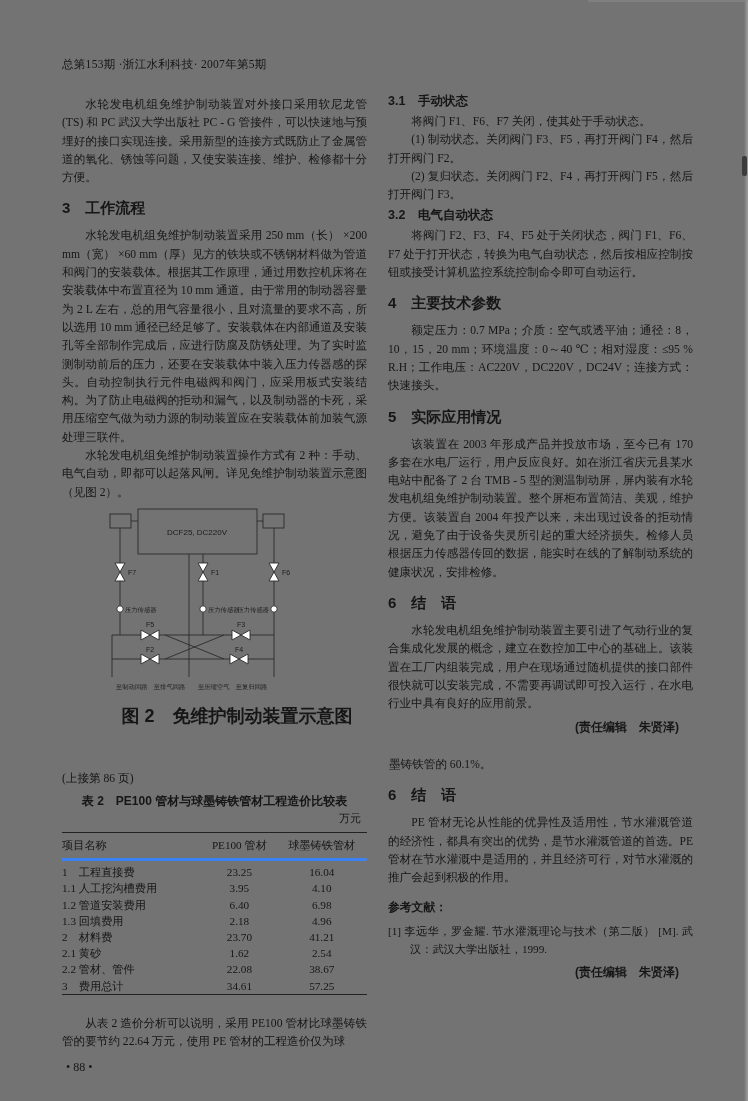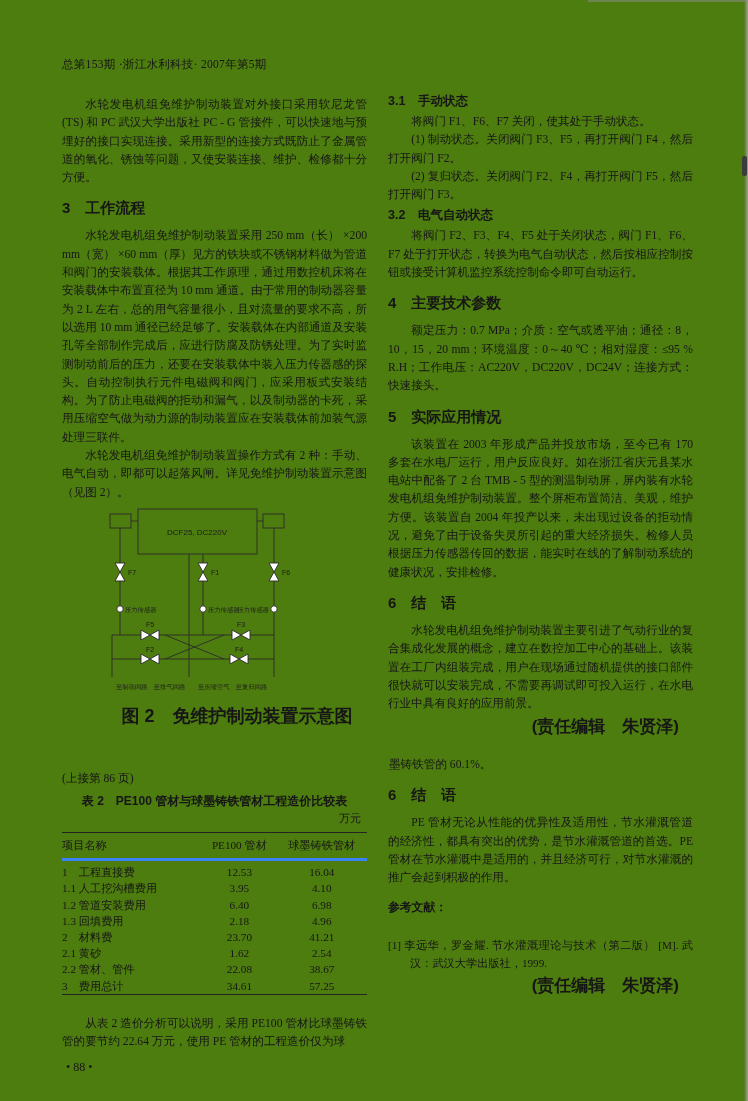--- a/index.html
+++ b/index.html
@@ -1,16 +1,16 @@
 <!DOCTYPE html>
 <html><head>
 <meta charset="utf-8">
 <style>
   html,body{margin:0;padding:0;background:#d9d9d9;}
-  .page{position:relative;width:748px;height:1101px;margin:0 auto;background:#4d7c0f;
+  .page{position:relative;width:748px;height:1101px;margin:0 auto;background:#737373;
         font-family:"Liberation Serif","DejaVu Serif",serif;color:#161616;overflow:hidden;}
   .scan-edge-right{position:absolute;right:0;top:0;width:4px;height:100%;
         background:linear-gradient(to right,rgba(255,255,255,0),#9f9f9f);}
   .scan-edge-top{position:absolute;right:0;top:0;width:160px;height:2px;background:#8a8a8a;opacity:.55;}
   .scan-speck{position:absolute;right:1px;top:156px;width:5px;height:20px;background:#3c3c3c;border-radius:2px;}
   .header-line{position:absolute;left:62px;top:57px;font-size:11.5px;letter-spacing:.3px;}
   .col{position:absolute;width:305px;}
   .col-left{left:62px;top:96px;}
   .col-right{left:388px;top:90px;}
   .p{font-size:11.6px;line-height:18.3px;text-align:justify;text-indent:2em;margin:0;}
@@ -29,24 +29,24 @@
   .tbl-unit{font-size:11px;text-align:right;padding-right:6px;line-height:16px;}
   table.cmp{width:100%;border-collapse:collapse;font-size:11.2px;margin-top:6px;
             border-top:1.3px solid #222;border-bottom:1.3px solid #222;}
   table.cmp thead th{font-weight:normal;border-bottom:3px solid #3b82f6;padding:4px 0 5px;}
   table.cmp th:first-child, table.cmp td:first-child{text-align:left;width:46%;}
   table.cmp th,table.cmp td{text-align:center;line-height:16.2px;padding:0;}
   table.cmp tbody tr:first-child td{padding-top:3px;}
   .tbl-para{margin-top:20px;}
   .page-num{font-size:12px;margin-top:9px;padding-left:4px;}
   .editor-note{font-family:"Liberation Sans","DejaVu Sans",sans-serif;font-weight:bold;
-               font-size:17px;text-align:right;padding-right:14px;line-height:18px;margin-top:5px;}
+               font-size:12px;text-align:right;padding-right:14px;line-height:18px;margin-top:5px;}
   .cont-line{font-size:11.6px;line-height:18px;margin-top:20px;}
   .refs-head{font-family:Liberation Serif, serif;font-weight:bold;
-             font-size:11.8px;margin:12px 0 20px;}
+             font-size:11.8px;margin:12px 0 6px;}
   .ref{font-size:11.2px;line-height:18.3px;text-align:justify;padding-left:22px;text-indent:-22px;margin:0;}
   svg text{fill:#1c1c1c;font-family:"Liberation Sans","DejaVu Sans",sans-serif;}
 </style>
 </head>
 <body>
 
 <div class="page">
   <div class="scan-edge-right"></div>
   <div class="scan-edge-top"></div>
   <div class="scan-speck"></div>
@@ -114,21 +114,21 @@
       <thead>
         <tr>
           <th>项目名称</th>
           <th>PE100 管材</th>
           <th>球墨铸铁管材</th>
         </tr>
       </thead>
       <tbody>
         <tr>
             <td>1　工程直接费</td>
-            <td>12.53</td>
+            <td>23.25</td>
             <td>16.04</td>
           </tr>
         <tr>
             <td>1.1 人工挖沟槽费用</td>
             <td>3.95</td>
             <td>4.10</td>
           </tr>
         <tr>
             <td>1.2 管道安装费用</td>
             <td>6.40</td>

